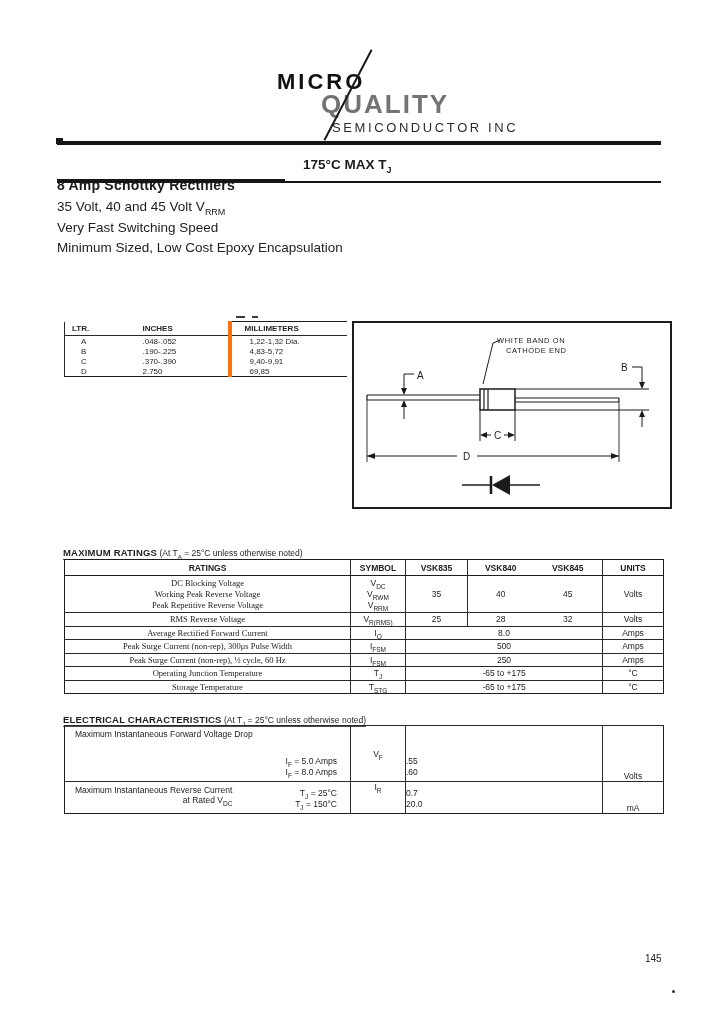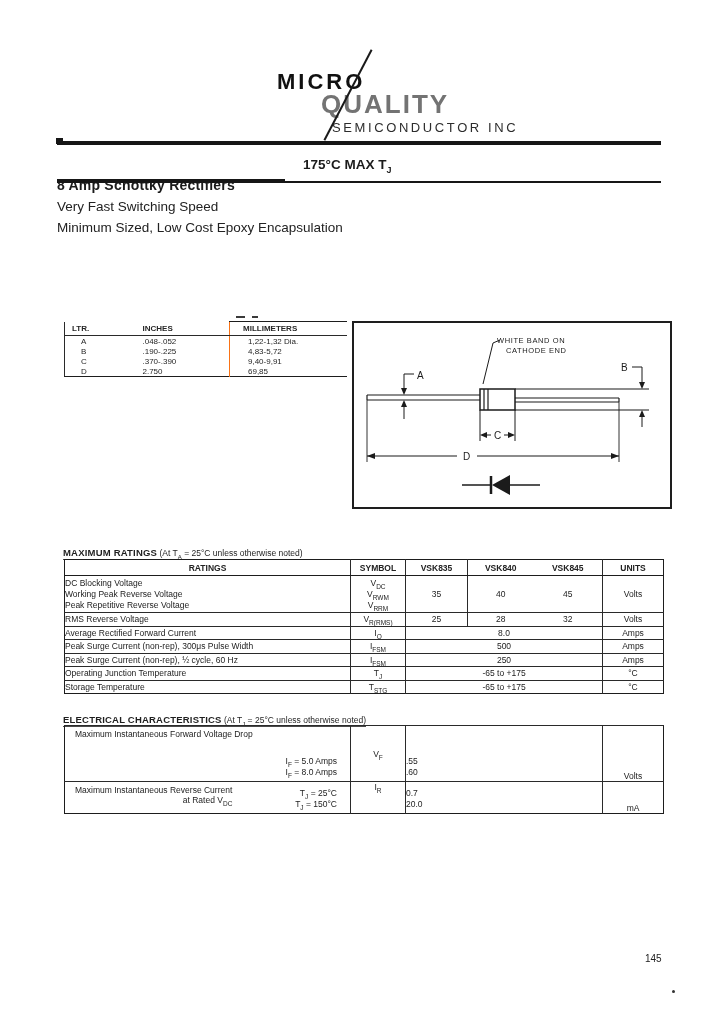--- a/index.html
+++ b/index.html
@@ -25,21 +25,21 @@
   .features sub{font-size:9px;}
 
   
   .dimwrap{left:64px;top:321px;}
   table.dim{border-collapse:collapse;table-layout:fixed;width:282px;font-size:8px;color:#262626;
             border-left:1px solid #2a2a2a;border-bottom:1.5px solid #1d1d1d;}
   table.dim th{font-weight:bold;height:13px;border-bottom:1px solid #2a2a2a;text-align:left;padding:0;}
   table.dim td{height:10px;padding:0;}
   .dim .c-ltr{padding-left:16px;}
   .dim .c-in{padding-left:8px;}
-  .dim .c-mm{padding-left:18px;border-left:1px solid #f97316;}
+  .dim .c-mm{padding-left:18px;border-left:4px solid #f97316;}
   .dim th.c-ltr{padding-left:7px;}
   .dim th.c-mm{border-top:1.5px solid #1d1d1d;padding-left:13px;}
 
   
   .pkg{left:352px;top:321px;width:316px;height:184px;border:2px solid #1e1e1e;}
   .pkg svg{display:block;}
   .pkg text{font-family:"Liberation Sans",sans-serif;fill:#1b1b1b;}
   .note-t{font-size:7.5px;letter-spacing:.6px;}
   .dim-t{font-size:10px;}
 
@@ -49,21 +49,21 @@
   .sect sub{font-size:6px;}
 
   
   table.grid{border-collapse:collapse;table-layout:fixed;width:599px;font-size:8.5px;color:#222;
              border:1.5px solid #1d1d1d;}
   table.grid th,table.grid td{padding:0;font-weight:normal;}
   table.grid th{font-weight:bold;font-size:8.5px;}
   table.grid tr.hd th{border-bottom:1.5px solid #1d1d1d;height:15px;}
   table.grid td{border-top:1px solid #2a2a2a;}
   .br{border-right:1px solid #2a2a2a;}
-  .name{text-align:left;padding-left:10px;}
+  .name{text-align:center;padding-left:10px;font-family:Liberation Serif, serif;}
   .c{text-align:center;}
   table.grid sub{font-size:6.5px;}
   tr.h1{height:37px;}
   tr.hrow{height:13.5px;}
   .ml{line-height:11px;}
   .rel{position:relative;}
   
   tr.ec1{height:56px;}
   tr.ec2{height:32px;}
   .ec-name{position:absolute;left:10px;top:3px;line-height:10px;text-align:right;}
@@ -89,20 +89,21 @@
   <div class="abs logo-slash"></div>
 
   <div class="abs nub"></div>
   <div class="hr" style="left:57px;top:141px;width:604px;height:4px;"></div>
   <div class="abs title">8 Amp Schottky Rectifiers</div>
   <div class="abs title-right"><span>175°C MAX T</span><sub>J</sub></div>
   <div class="hr" style="left:57px;top:179px;width:228px;height:4px;"></div>
   <div class="hr" style="left:285px;top:181px;width:376px;height:2px;"></div>
 
   <div class="abs features">
+    <div><span>35 Volt, 40 and 45 Volt V</span><sub>RRM</sub></div>
     <div>Very Fast Switching Speed</div>
     <div>Minimum Sized, Low Cost Epoxy Encapsulation</div>
   </div>
 
   <div class="abs artifact1"></div>
   <div class="abs artifact2"></div>
 
   <div class="abs dimwrap">
     <table class="dim">
       <colgroup>

